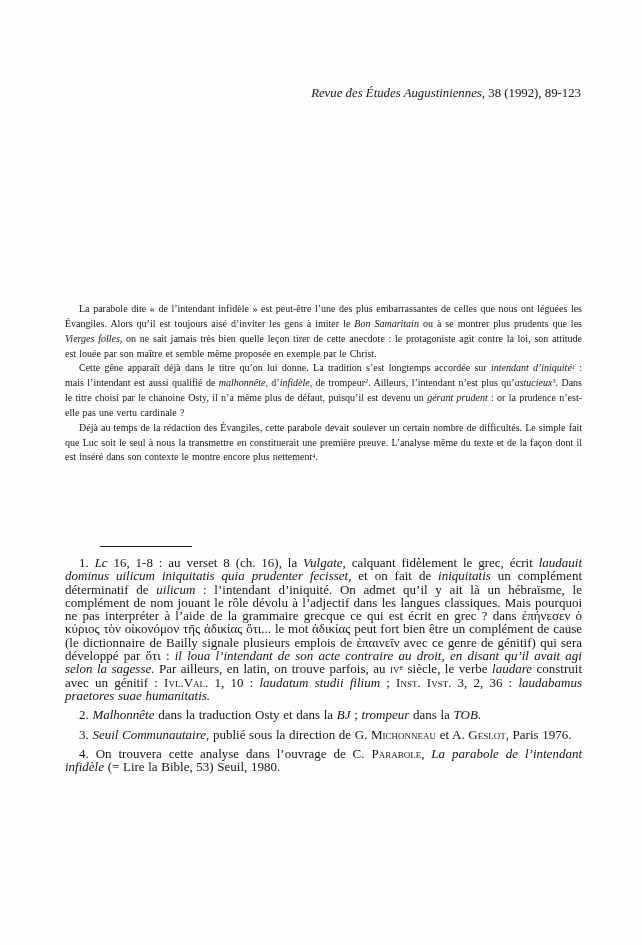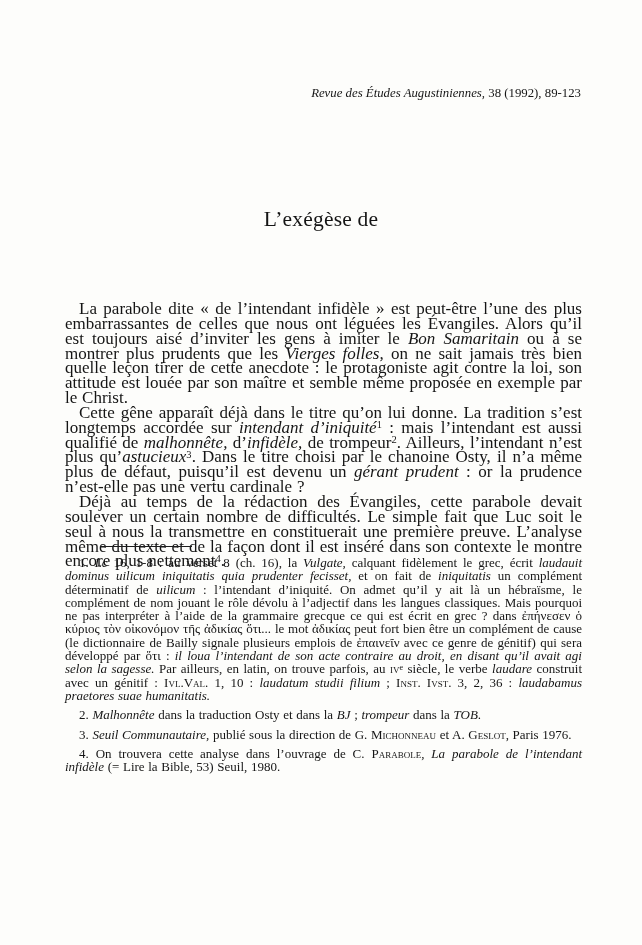--- a/index.html
+++ b/index.html
@@ -33,21 +33,21 @@
     font-size: 21.5px;
     font-weight: 400;
     line-height: 30px;
     letter-spacing: 0.2px;
   }
   .article-body {
     position: absolute;
     top: 302px;
     left: 65px;
     width: 517px;
-    font-size: 17px;
+    font-size: 10px;
     line-height: 14.85px;
     text-align: justify;
     word-spacing: 0.6px;
   }
   .para { margin: 0; text-indent: 14px; }
   .footnote-rule {
     position: absolute;
     top: 546px;
     left: 100px;
     width: 92px;
@@ -71,21 +71,20 @@
   .sup { font-size: 0.62em; line-height: 0; position: relative; top: -0.45em; }
 </style>
 </head>
 <body>
 
 <div class="page">
 
   <div class="running-head"><span class="it">Revue des Études Augustiniennes,</span><span> 38 (1992), 89-123</span></div>
 
   <h1 class="article-title">
-    <div><span>L’exégèse de</span></div>
   </h1>
 
   <div class="article-body">
     <p class="para"><span>La parabole dite « de l’intendant infidèle » est peut-être l’une des plus embarrassantes de celles que nous ont léguées les Évangiles. Alors qu’il est toujours aisé d’inviter les gens à imiter le </span><span class="it">Bon Samaritain</span><span> ou à se montrer plus prudents que les </span><span class="it">Vierges folles,</span><span> on ne sait jamais très bien quelle leçon tirer de cette anecdote : le protagoniste agit contre la loi, son attitude est louée par son maître et semble même proposée en exemple par le Christ.</span></p>
     <p class="para"><span>Cette gêne apparaît déjà dans le titre qu’on lui donne. La tradition s’est longtemps accordée sur </span><span class="it">intendant d’iniquité</span><span class="sup">1</span><span> : mais l’intendant est aussi qualifié de </span><span class="it">malhonnête,</span><span> d’</span><span class="it">infidèle,</span><span> de trompeur</span><span class="sup">2</span><span>. Ailleurs, l’intendant n’est plus qu’</span><span class="it">astucieux</span><span class="sup">3</span><span>. Dans le titre choisi par le chanoine Osty, il n’a même plus de défaut, puisqu’il est devenu un </span><span class="it">gérant prudent</span><span> : or la prudence n’est-elle pas une vertu cardinale ?</span></p>
     <p class="para"><span>Déjà au temps de la rédaction des Évangiles, cette parabole devait soulever un certain nombre de difficultés. Le simple fait que Luc soit le seul à nous la transmettre en constituerait une première preuve. L’analyse même du texte et de la façon dont il est inséré dans son contexte le montre encore plus nettement</span><span class="sup">4</span><span>.</span></p>
   </div>
 
   <div class="footnote-rule"></div>
 

